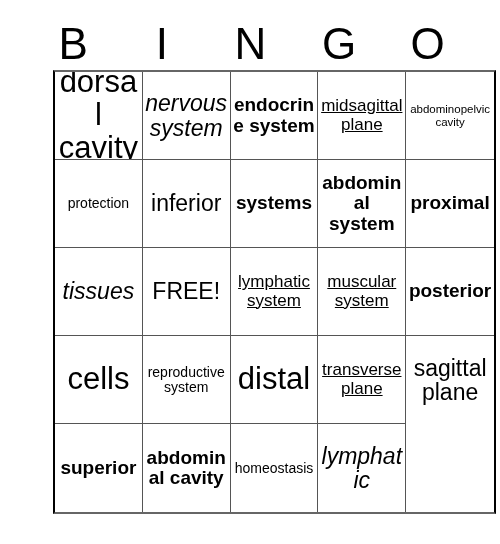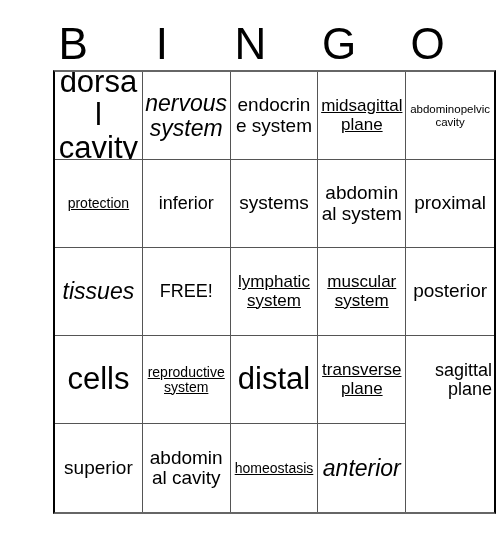--- a/index.html
+++ b/index.html
@@ -75,25 +75,25 @@
   }
   .bingo-cell:nth-child(5n) {
     border-right: none;
   }
   #bingo-grid > .bingo-cell:nth-last-child(-n+5) {
     border-bottom: none;
   }
 
   
   .fs-xxl { font-size: 31px; }
-  .fs-xl  { font-size: 18px; text-align: right; }
+  .fs-xl  { font-size: 23px; }
   .fs-lg  { font-size: 23px; font-style: italic; }
-  .fs-md  { font-size: 19px; }
+  .fs-md  { font-size: 19px; font-weight: bold; }
   .fs-sm  { font-size: 17px; text-decoration: underline; }
-  .fs-xs  { font-size: 14px; text-decoration: underline; }
+  .fs-xs  { font-size: 14px; }
   .fs-xxs { font-size: 11.5px; }
 </style>
 </head>
 <body>
 
 <div id="card">
 
   <div id="bingo-header">
       <div class="hdr-letter">B</div>
       <div class="hdr-letter">I</div>
@@ -119,16 +119,16 @@
       <div class="bingo-cell fs-sm">muscular system</div>
       <div class="bingo-cell fs-md">posterior</div>
       <div class="bingo-cell fs-xxl">cells</div>
       <div class="bingo-cell fs-xs">reproductive system</div>
       <div class="bingo-cell fs-xxl">distal</div>
       <div class="bingo-cell fs-sm">transverse plane</div>
       <div class="bingo-cell fs-xl">sagittal plane</div>
       <div class="bingo-cell fs-md">superior</div>
       <div class="bingo-cell fs-md">abdominal cavity</div>
       <div class="bingo-cell fs-xs">homeostasis</div>
-      <div class="bingo-cell fs-lg">anterior</div>
+      <div class="bingo-cell fs-lg">lymphatic</div>
     </div>
 
 </div>
 
 </body></html>

